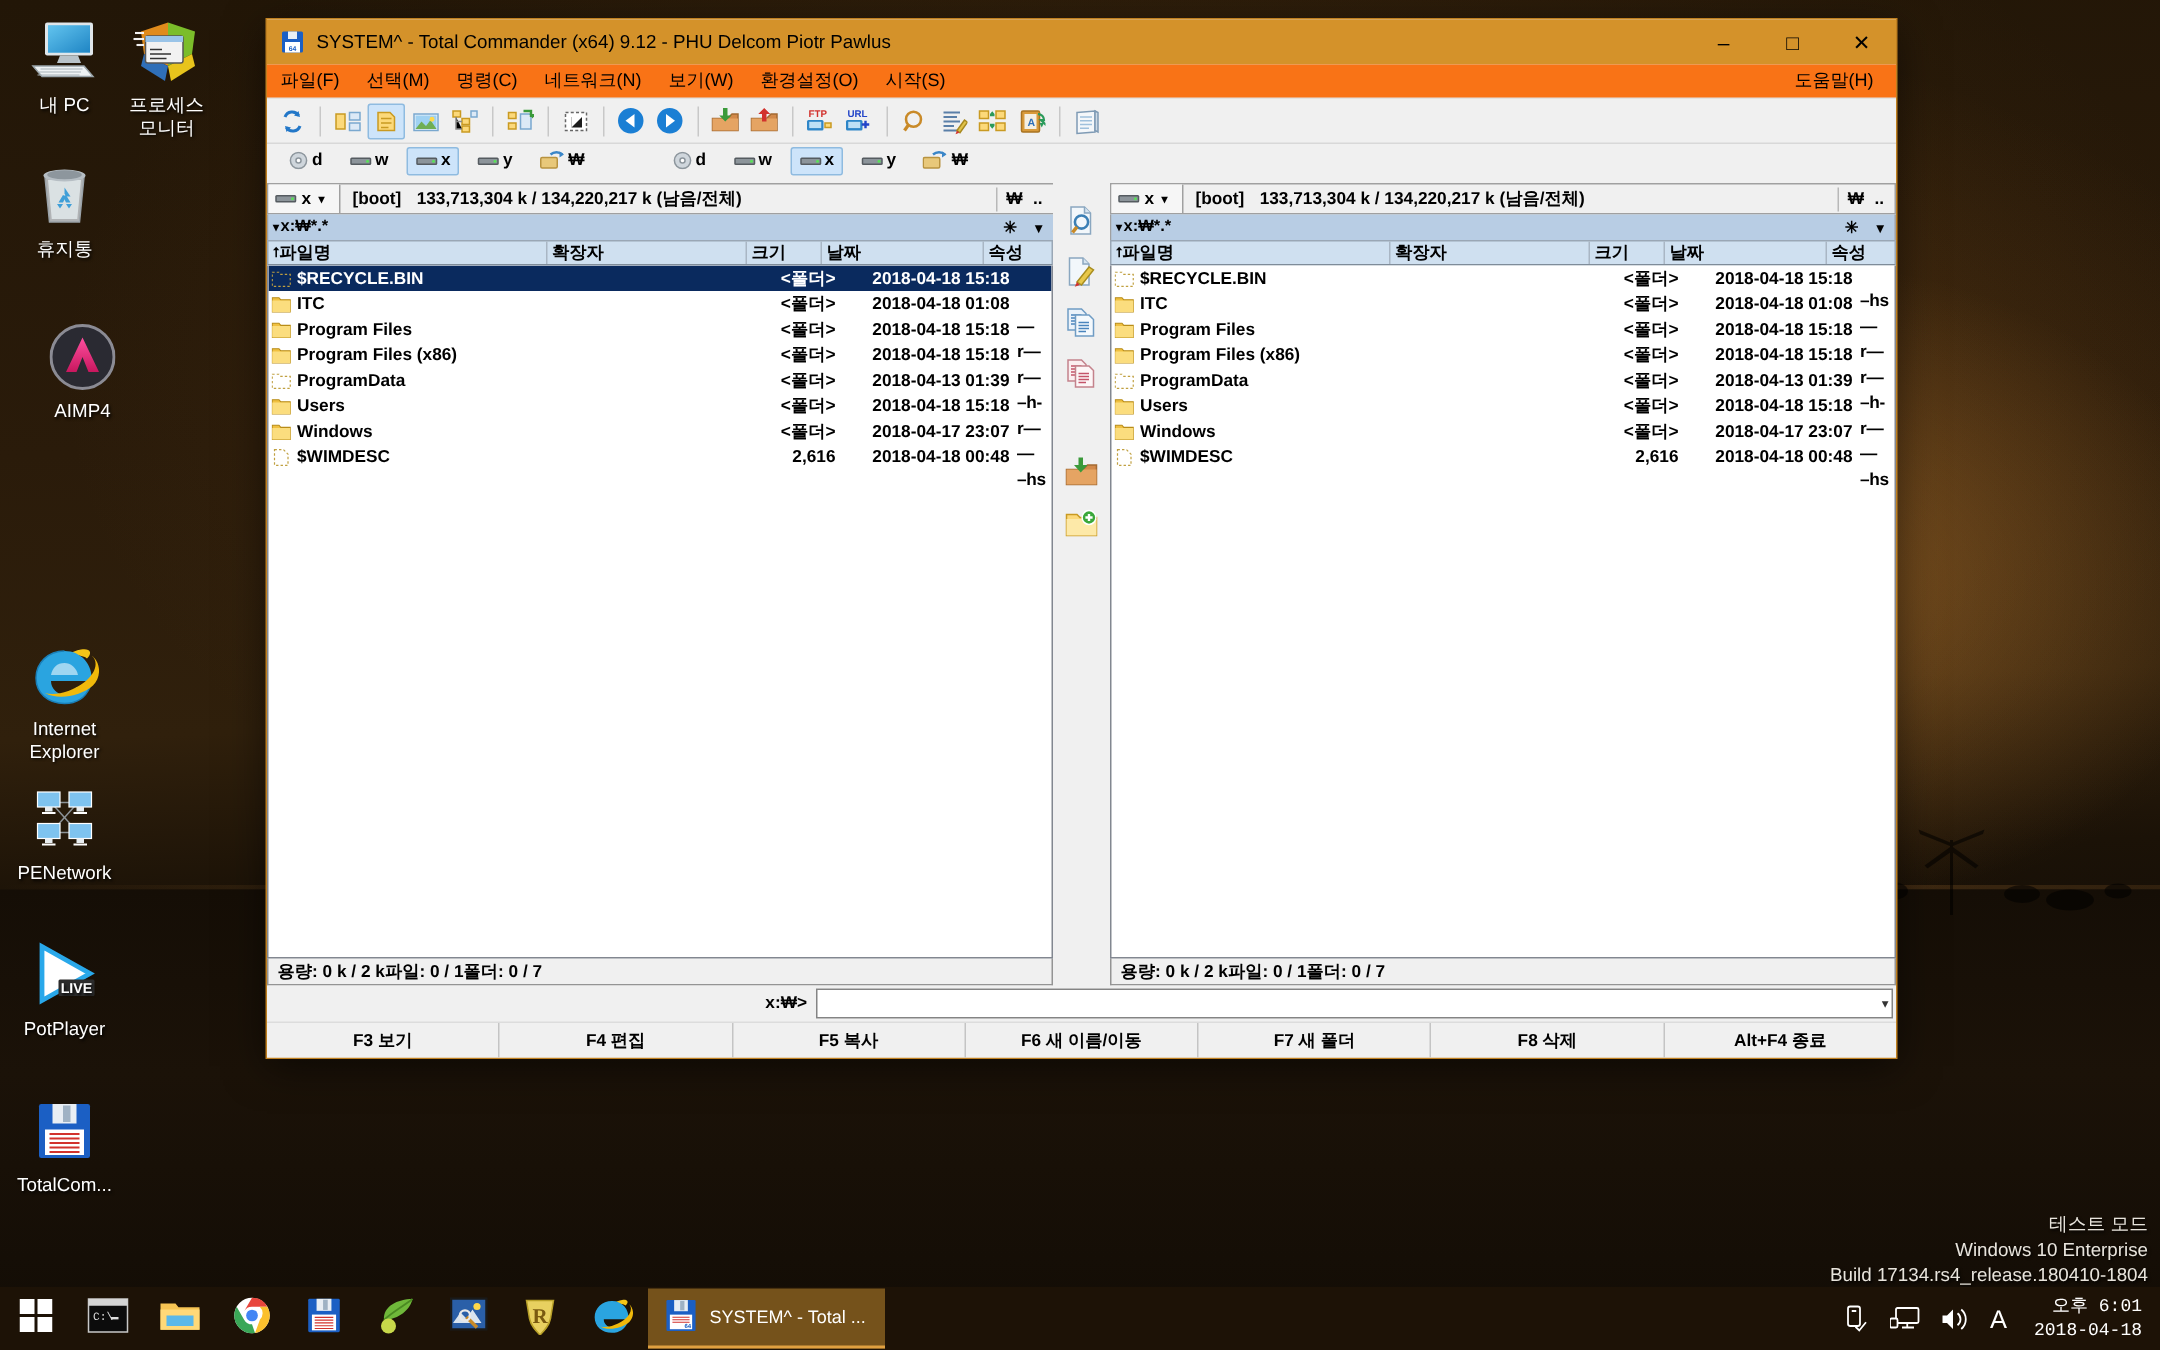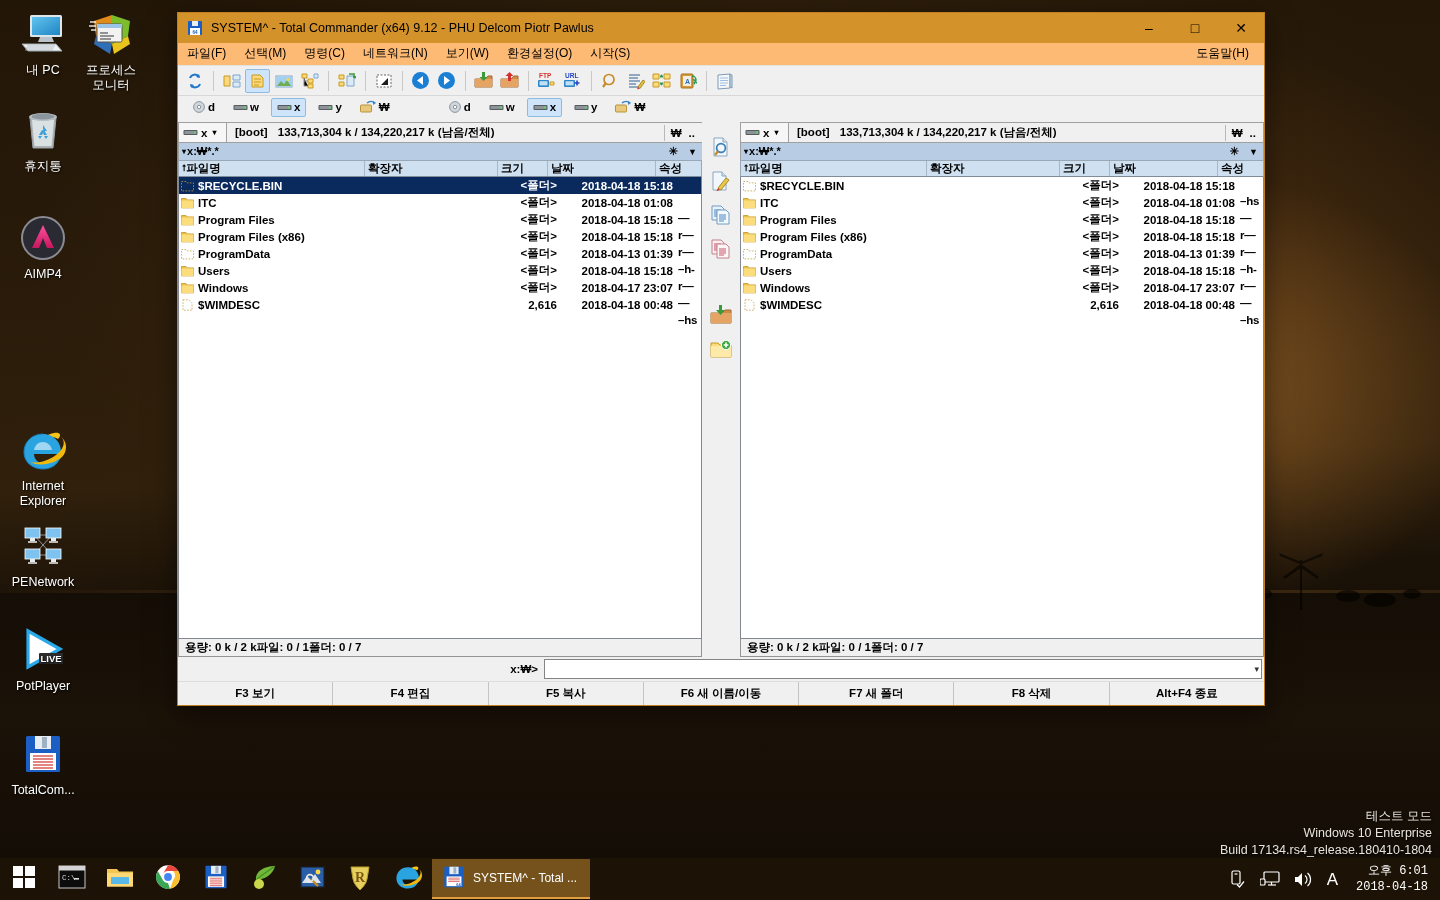--- a/index.html
+++ b/index.html
@@ -51,21 +51,21 @@
     color: #000; font-size: 12.5px; flex: 0 0 30px;
   }
   #titlebar .tico { width: 16px; height: 16px; margin: 0 8px 0 9px; flex:0 0 16px; }
   #titlebar .ttext { flex: 1 1 auto; white-space: nowrap; }
   .wbtn {
     width: 46px; height: 30px; display:flex; align-items:center; justify-content:center;
     font-size: 14px; color:#000; cursor: pointer;
   }
 
   #menubar {
-    height: 23px; background: #fdba74; display: flex; align-items: center;
+    height: 23px; background: #f97316; display: flex; align-items: center;
     font-size: 12px; color: #000; flex: 0 0 23px;
     border-bottom: 1px solid #e2e2e2;
   }
   #menubar .mi { padding: 3px 9px 4px; cursor: pointer; white-space: nowrap; }
   #menubar .spacer { flex: 1 1 auto; }
 
   #toolbar {
     height: 30px; background: #f0f0f0; display:flex; align-items:center;
     padding-left: 4px; flex: 0 0 30px; border-bottom: 1px solid #d8d8d8;
   }
@@ -301,21 +301,21 @@
           <path d="M16 27 l3 -5 l2 1 l-2 4 z"></path>
           <path d="M24 27 l-3 -5 l-2 1 l2 4 z"></path>
           <path d="M15 28 h4 l-2 3 z"></path>
             <path d="M25 28 h-4 l2 3 z"></path>
         </g>
       </svg>
     </span>
     <span class="lbl">휴지통</span>
   </div>
 
-  <div class="dicon" style="left:0px;  top:212px;">
+  <div class="dicon" style="left:12px;  top:212px;">
     <span class="glyph">
       <svg width="44" height="44" viewBox="0 0 44 44">
         <circle cx="22" cy="22" r="21" fill="#2a2a32" stroke="#8b8b94" stroke-width="2"></circle>
         <path d="M22 9 L33 32 h-7 l-4 -10 l-4 10 h-7 z" fill="url(#ag)"></path>
         <defs>
             <linearGradient id="ag" x1="0" y1="0" x2="0" y2="1">
           <stop offset="0" stop-color="#ff4fa0"></stop>
               <stop offset="1" stop-color="#c8175e"></stop>
             </linearGradient>
           </defs>

